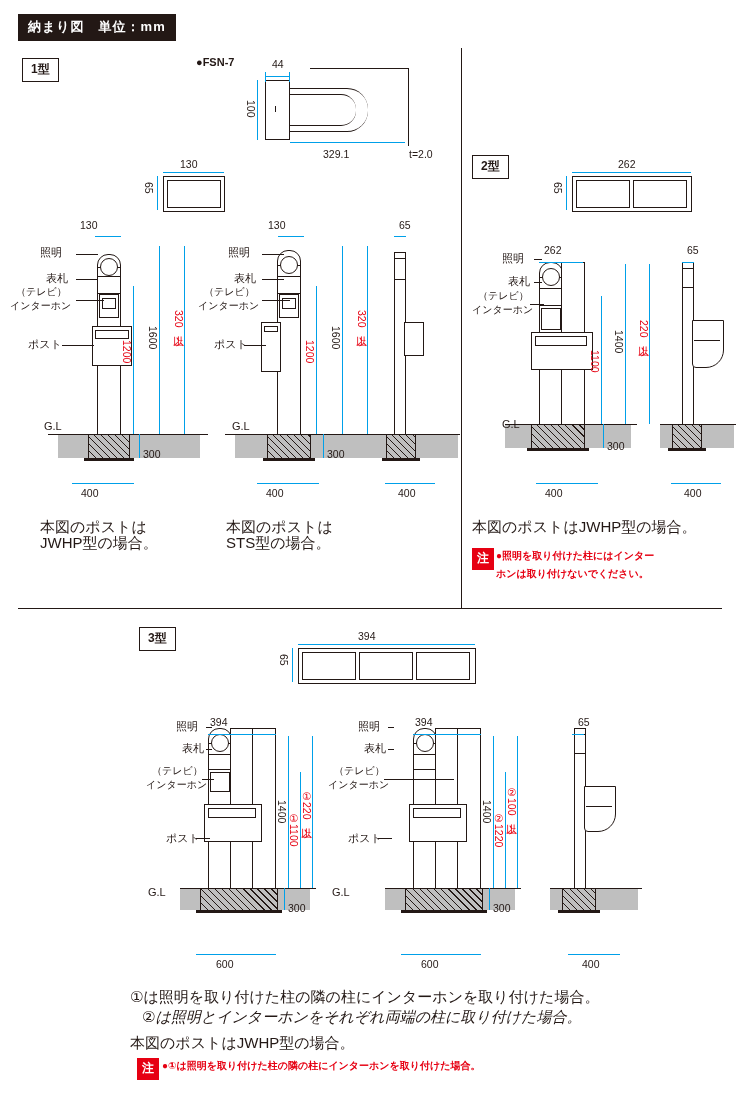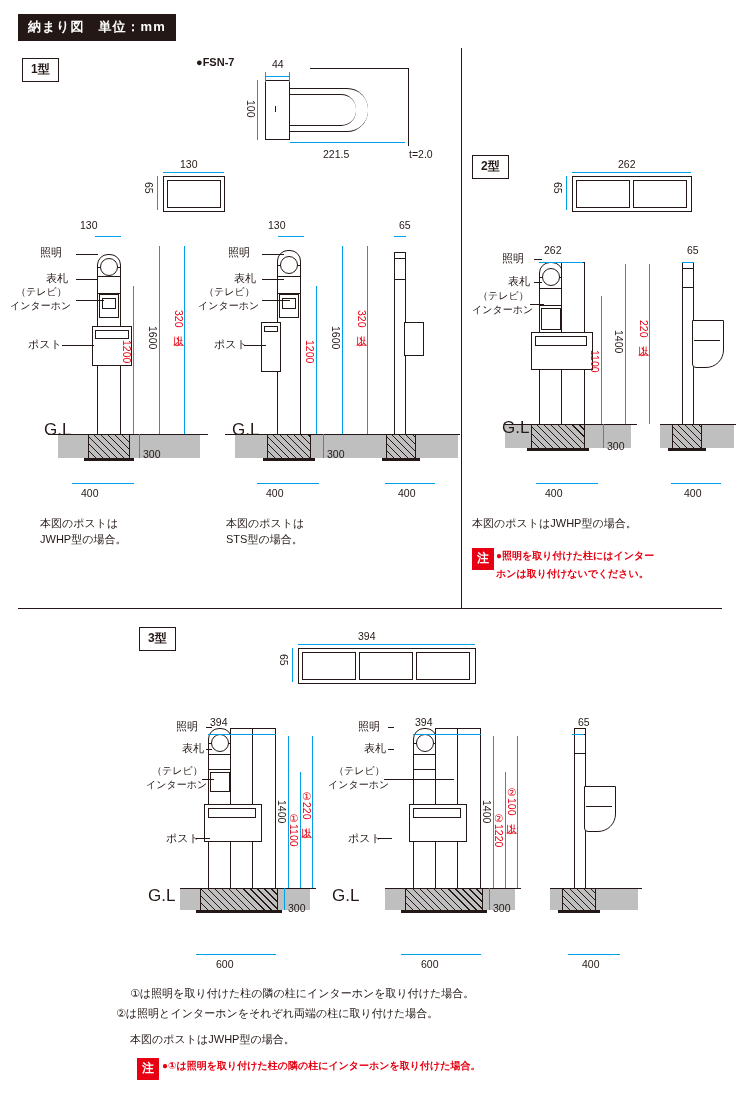--- a/index.html
+++ b/index.html
@@ -29,22 +29,22 @@
     position:absolute;
     background:repeating-linear-gradient(45deg,#231815 0 1px,transparent 1px 5px);
     border:1px solid #231815;
   }
   .note-red{color:#e60012;font-size:10px;font-weight:bold;line-height:1.45;}
   .note-badge{
     background:#e60012;color:#ffffff;font-size:12px;font-weight:bold;
     padding:2px 5px 3px 5px;
   }
   .divider{background:#231815;position:absolute;}
-  .caption{font-size:11px;line-height:1.45;color:#231815;}
-  .gl{font-size:17px;}
+  .caption{font-size:15px;line-height:1.45;color:#231815;}
+  .gl{font-size:11px;}
 </style>
 </head>
 <body>
 
 <div class="abs hdr">納まり図　単位：mm</div>
 
 <div class="abs divider" style="left:461px;top:48px;width:1px;height:560px;"></div>
 
 <div class="abs divider" style="left:18px;top:608px;width:704px;height:1px;"></div>
 
@@ -59,21 +59,21 @@
   <div class="abs" style="left:24px;top:16px;width:66px;height:30px;border:1px solid #231815;border-right:none;border-radius:0 15px 15px 0;"></div>
   <div class="abs ln" style="left:10px;top:28px;width:1px;height:6px;"></div>
 </div>
 
 <div class="abs dim" style="left:272px;top:58px;">44</div>
 <div class="abs lnblue" style="left:265px;top:72px;width:1px;height:10px;"></div>
 <div class="abs lnblue" style="left:289px;top:72px;width:1px;height:10px;"></div>
 <div class="abs lnblue" style="left:265px;top:76px;width:25px;height:1px;"></div>
 <div class="abs dim vert" style="left:245px;top:100px;">100</div>
 <div class="abs lnblue" style="left:257px;top:80px;width:1px;height:60px;"></div>
-<div class="abs dim" style="left:323px;top:148px;">221.5</div>
+<div class="abs dim" style="left:323px;top:148px;">329.1</div>
 <div class="abs lnblue" style="left:290px;top:142px;width:115px;height:1px;"></div>
 <div class="abs dim" style="left:409px;top:148px;">t=2.0</div>
 <div class="abs ln" style="left:310px;top:68px;width:98px;height:1px;"></div>
 <div class="abs ln" style="left:408px;top:68px;width:1px;height:78px;"></div>
 
 <div class="abs" style="left:163px;top:176px;width:60px;height:34px;border:1px solid #231815;background:#fff;">
   <div class="abs" style="left:3px;top:3px;width:52px;height:26px;border:1px solid #231815;"></div>
 </div>
 <div class="abs dim" style="left:180px;top:158px;">130</div>
 <div class="abs lnblue" style="left:163px;top:172px;width:61px;height:1px;"></div>
@@ -348,17 +348,17 @@
   <div class="abs ln" style="left:0px;top:176px;width:92px;height:1px;"></div>
   <div class="abs hatch" style="left:12px;top:176px;width:32px;height:22px;"></div>
   <div class="abs ln" style="left:8px;top:198px;width:42px;height:3px;"></div>
 </div>
 <div class="abs dim" style="left:578px;top:716px;">65</div>
 <div class="abs lnblue" style="left:572px;top:734px;width:12px;height:1px;"></div>
 <div class="abs dim" style="left:582px;top:958px;">400</div>
 <div class="abs lnblue" style="left:568px;top:954px;width:52px;height:1px;"></div>
 
 <div class="abs caption" style="left:130px;top:986px;">①は照明を取り付けた柱の隣の柱にインターホンを取り付けた場合。</div>
-<div class="abs caption" style="left:116px;top:1006px;">②は照明とインターホンをそれぞれ両端の柱に取り付けた場合。</div>
+<div class="abs caption" style="left:142px;top:1006px;font-style:italic;">②は照明とインターホンをそれぞれ両端の柱に取り付けた場合。</div>
 <div class="abs caption" style="left:130px;top:1032px;">本図のポストはJWHP型の場合。</div>
 
 <div class="abs note-badge" style="left:137px;top:1058px;">注</div>
 <div class="abs note-red" style="left:162px;top:1059px;">●①は照明を取り付けた柱の隣の柱にインターホンを取り付けた場合。</div>
 
 </body></html>

